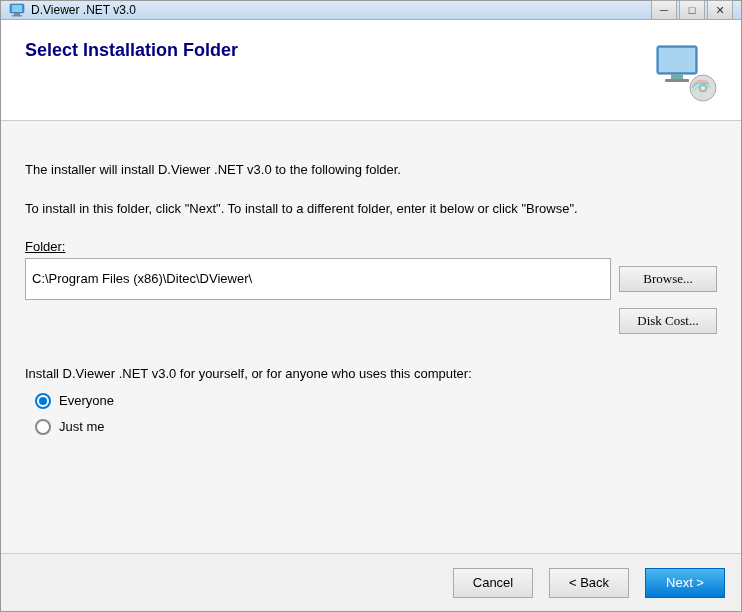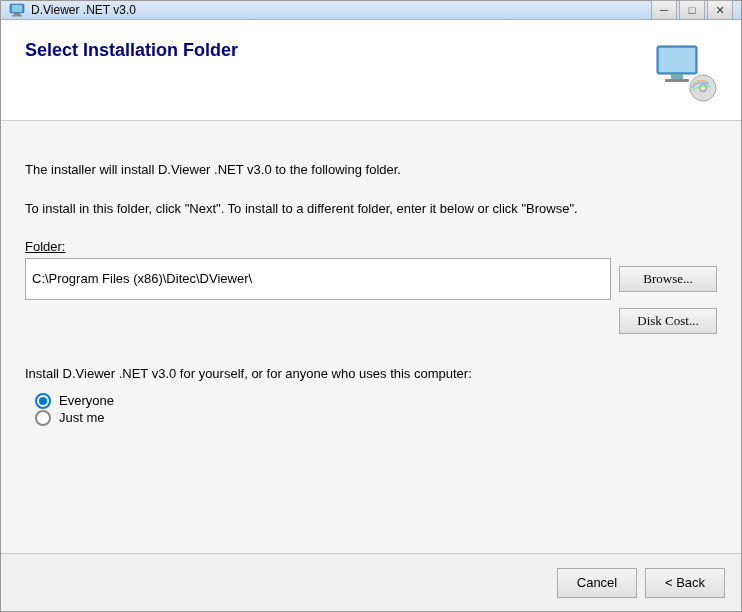--- a/index.html
+++ b/index.html
@@ -168,21 +168,21 @@
 
     .install-for-label {
       font-size: 13px;
       margin-bottom: 12px;
       color: #000;
     }
 
     .radio-group {
       display: flex;
       flex-direction: column;
-      gap: 1px;
+      gap: 10px;
       padding-left: 10px;
     }
 
     .radio-item {
       display: flex;
       align-items: center;
       gap: 8px;
       cursor: pointer;
     }
 
@@ -217,21 +217,21 @@
 
     
     .footer {
       background: #f0f0f0;
       border-top: 1px solid #ccc;
       height: 58px;
       display: flex;
       align-items: center;
       justify-content: flex-end;
       padding: 0 16px;
-      gap: 8px;
+      gap: 16px;
       flex-shrink: 0;
     }
 
     .footer-btn {
       height: 30px;
       min-width: 80px;
       padding: 0 16px;
       border: 1px solid #aaa;
       cursor: pointer;
       font-size: 13px;
@@ -322,14 +322,15 @@
             <span class="radio-text">Just me</span>
           </label>
         </div>
       </div>
     </div>
   </div>
 
   <div class="footer">
     <button class="footer-btn">Cancel</button>
     <button class="footer-btn">&lt; Back</button>
+    <button class="footer-btn primary">Next &gt;</button>
   </div>
 </div>
 
 </body></html>

